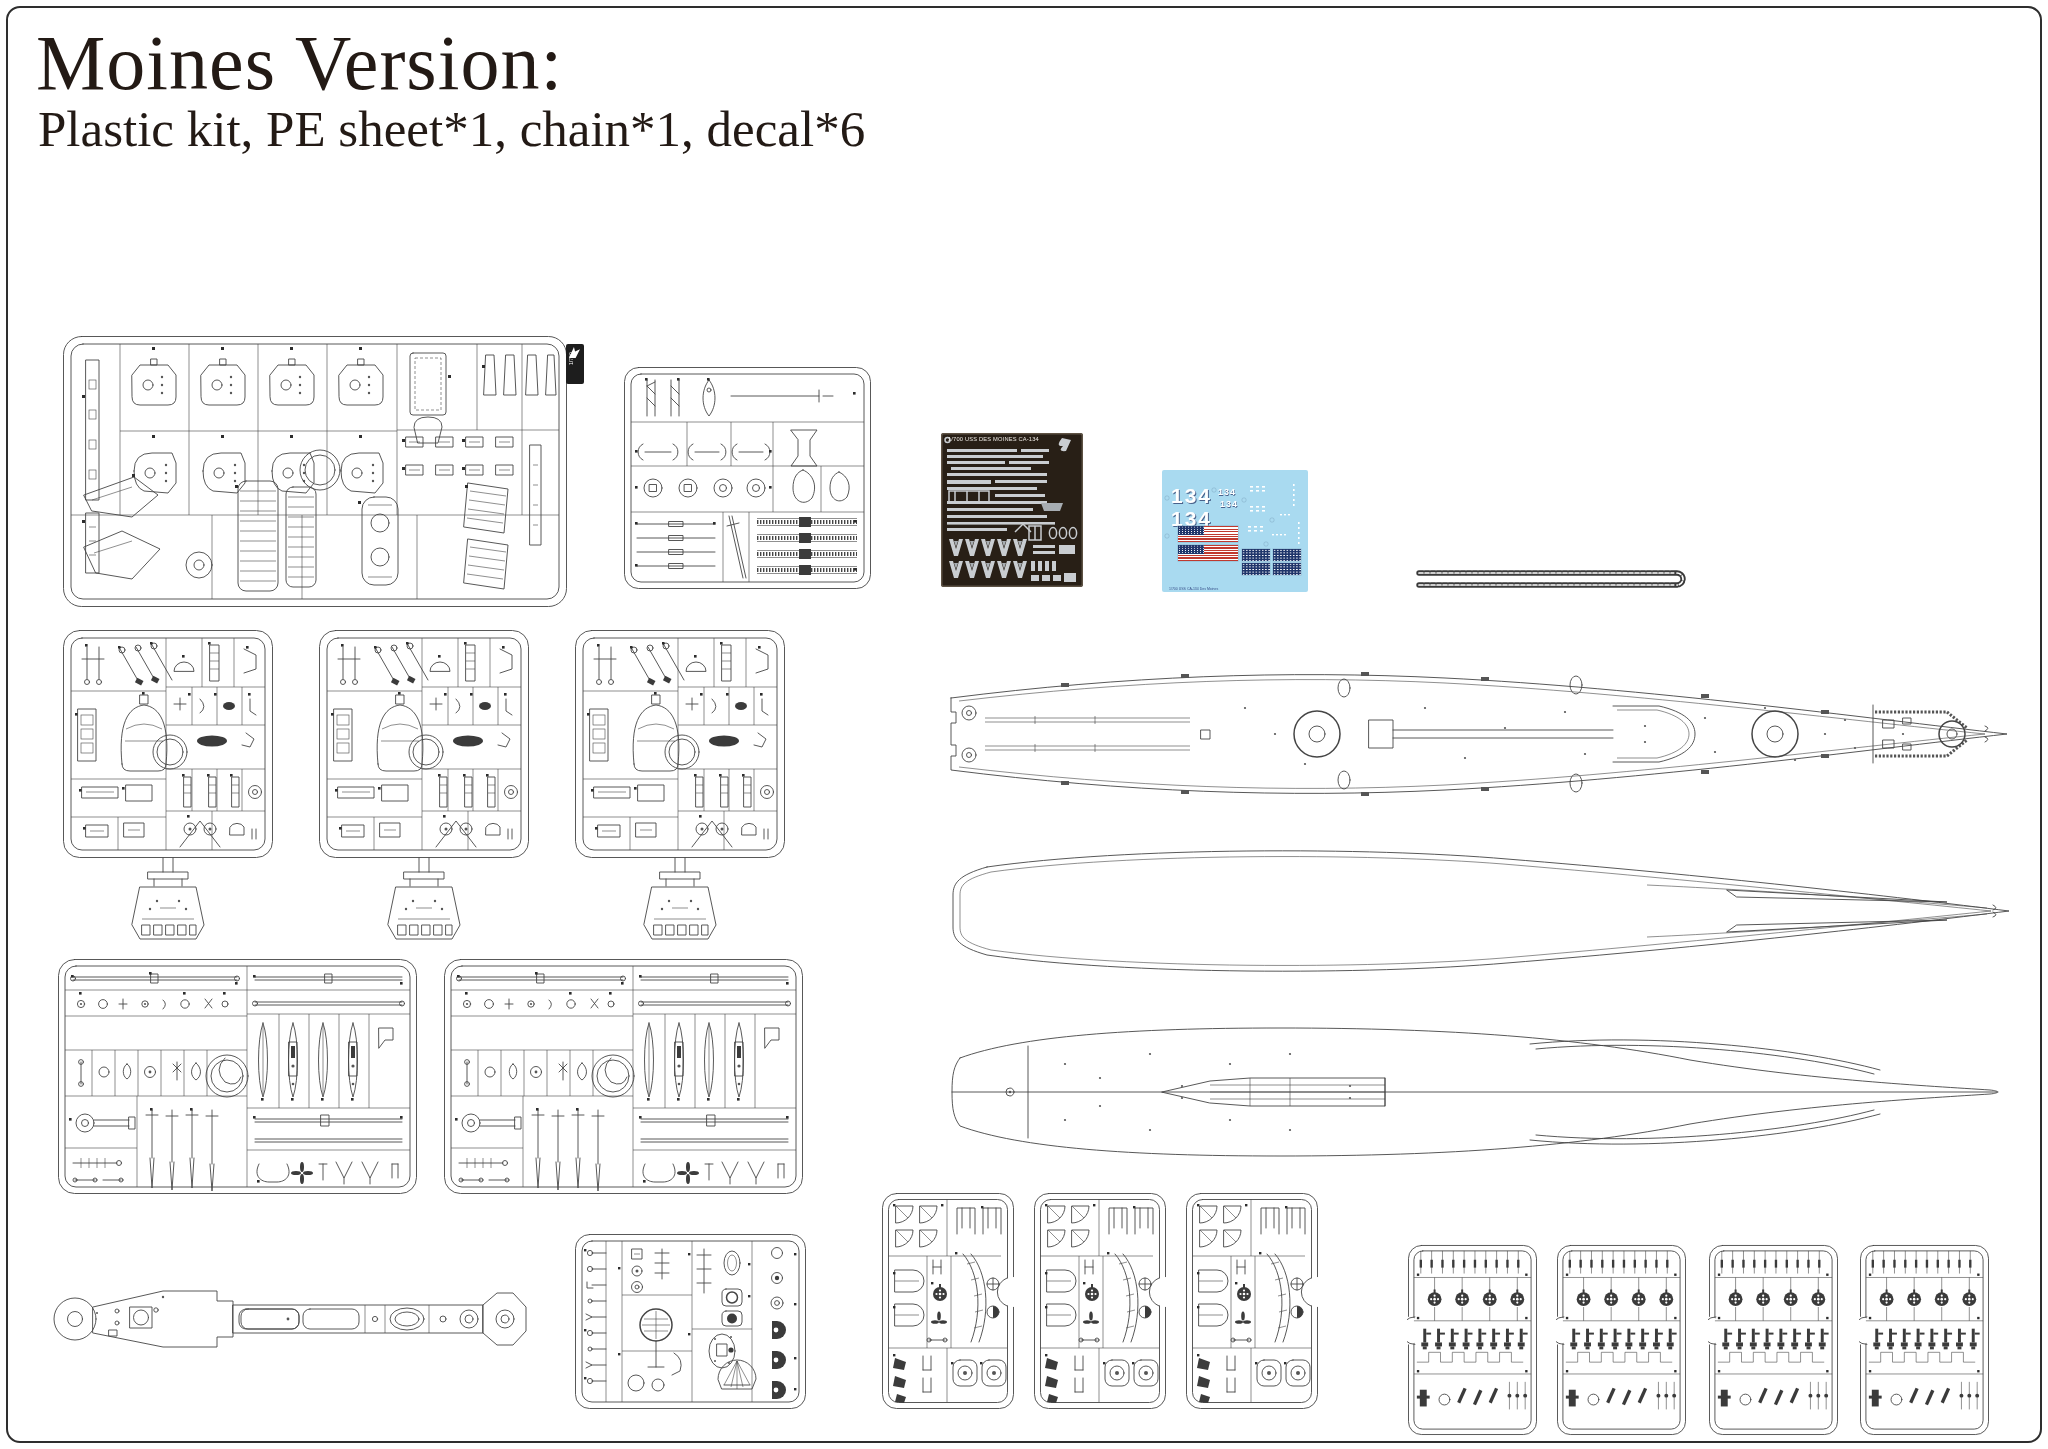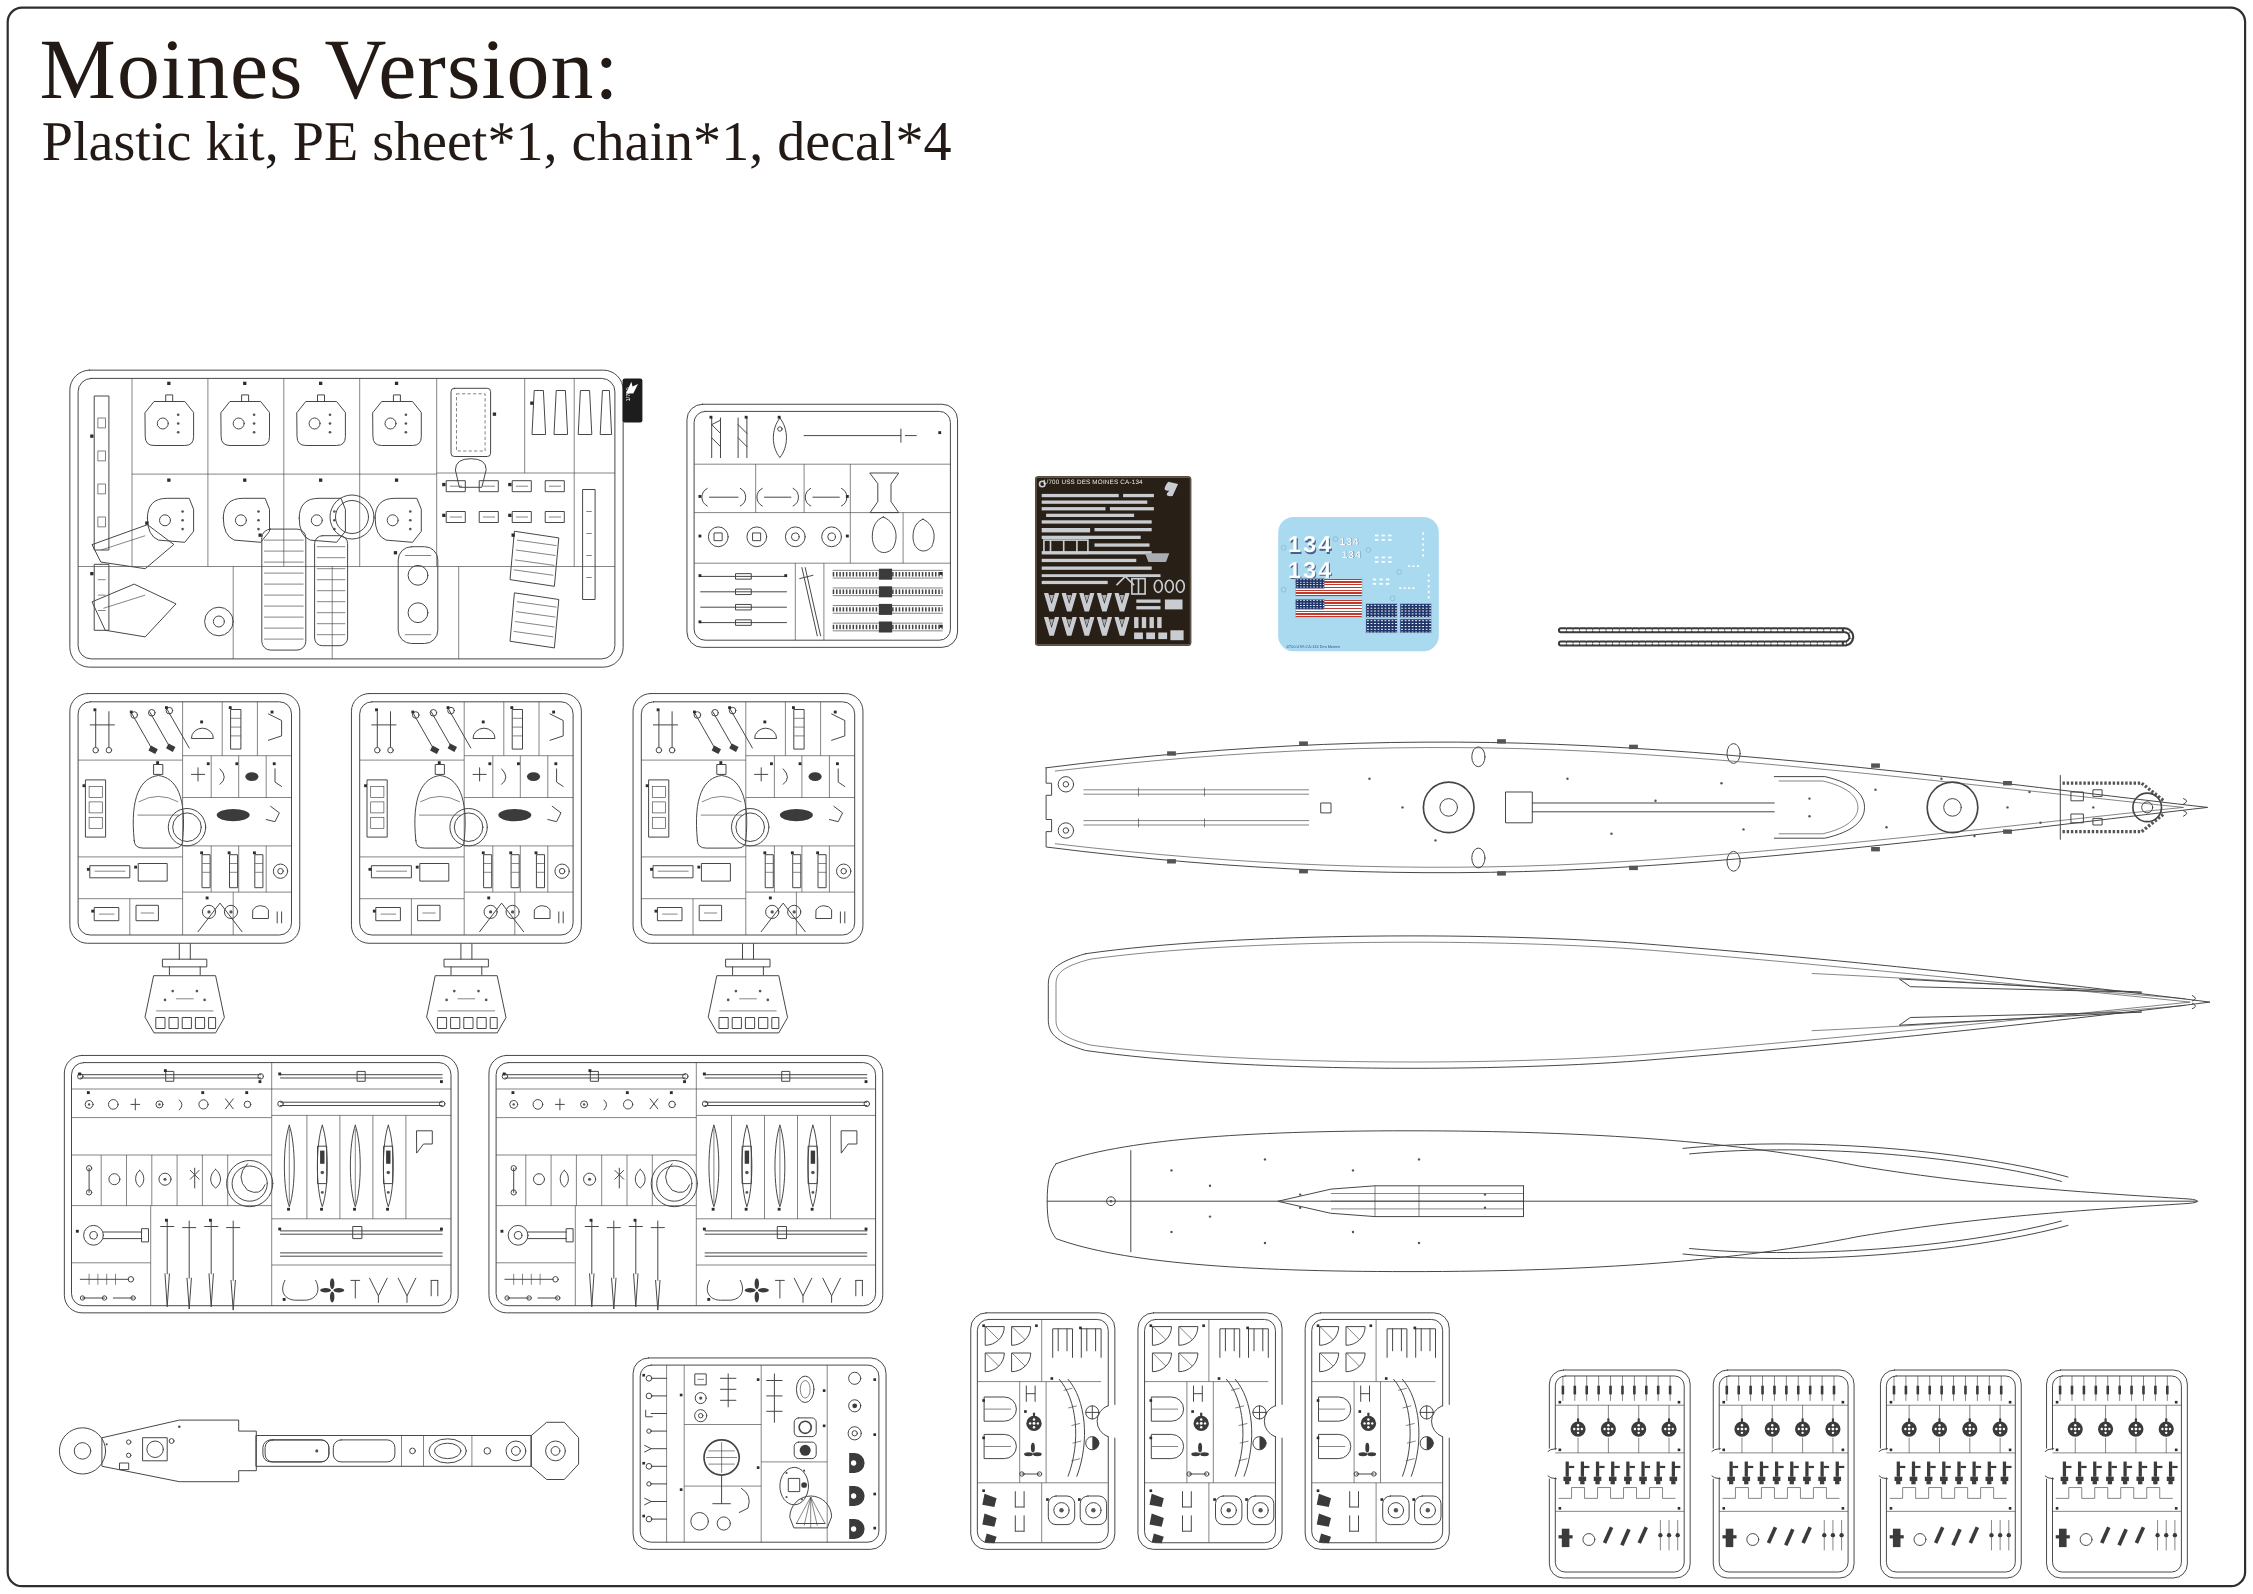--- a/index.html
+++ b/index.html
@@ -17,41 +17,41 @@
   .g{fill:#2c2c2c;stroke:none}
   .ht{fill:none;stroke:#454545;stroke-width:4;stroke-dasharray:1.4 1.6}
   .dot{fill:#555;stroke:none}
   
   .pe{background:#281f16;border-radius:3px;box-shadow:inset 0 0 0 1px #564a3c}
   .pe-label{position:absolute;left:7px;top:3px;color:#ece9e4;font-size:7px;letter-spacing:.2px;transform:scale(.82);transform-origin:0 0;white-space:nowrap}
   .mt{fill:#c9cdd1;stroke:none}
   .ml{fill:none;stroke:#c9cdd1;stroke-width:1.5}
   .md{fill:#a7adb2;stroke:none}
   
-  .decal{background:#a9daf0;border-radius:14px}
+  .decal{background:#a9daf0;border-radius:2px}
   .dnum-big{position:absolute;color:#fff;font-weight:bold;font-size:21px;letter-spacing:2px;line-height:1;text-shadow:1px 1.2px 0 #49628c;font-family:"Liberation Sans",sans-serif}
   .dnum-small{position:absolute;color:#fff;font-weight:bold;font-size:9px;letter-spacing:1px;line-height:1;text-shadow:.5px .6px 0 #49628c}
   .decal-footer{position:absolute;left:7px;bottom:2px;color:#39518a;font-size:7px;transform:scale(.5);transform-origin:0 100%;white-space:nowrap}
   .flag{position:absolute;width:60px;height:16px;background:repeating-linear-gradient(to bottom,#c0392f 0 1.25px,#ffffff 1.25px 2.5px);box-shadow:0 0 0 .5px #8fb6cd}
   .flag .canton{position:absolute;left:0;top:0;width:26px;height:8.6px;background-color:#20366b;background-image:radial-gradient(#fff .5px,rgba(0,0,0,0) .6px);background-size:3px 2.2px}
   .jack{position:absolute;width:28px;height:12px;background-color:#20366b;background-image:radial-gradient(#fff .5px,rgba(0,0,0,0) .6px);background-size:3.2px 2.6px;box-shadow:0 0 0 .5px #8fb6cd}
   
   .ch{fill:none;stroke:#3a3a3a;stroke-width:5.4;stroke-dasharray:4 2;stroke-linecap:round}
   .chi{fill:none;stroke:#ffffff;stroke-width:1.7;stroke-dasharray:4 2;stroke-linecap:round}
   
   .tag{background:#1d1d1d;border-radius:2px}
   .tag span{position:absolute;left:3px;top:21px;color:#fff;font-size:6px;transform:rotate(-90deg) scale(.85);transform-origin:0 0;white-space:nowrap}
   .tag i{position:absolute;left:3px;top:3px;width:11px;height:11px;background:#fff;clip-path:polygon(0 100%,45% 0,55% 40%,100% 20%,60% 100%)}
 </style>
 </head>
 <body>
 
 <div class="page-frame"></div>
 <div class="title">Moines Version:</div>
-<div class="subtitle">Plastic kit, PE sheet*1, chain*1, decal*4</div>
+<div class="subtitle">Plastic kit, PE sheet*1, chain*1, decal*6</div>
 
 <svg width="0" height="0" style="position:absolute" aria-hidden="true">
 <defs>
 
   <symbol id="turA" viewBox="0 0 60 60">
         <path class="ln" d="M8,18 L16,8 L44,8 L52,18 L52,40 Q52,48 44,48 L16,48 Q8,48 8,40 Z"></path>
         <circle class="ln" cx="24" cy="28" r="5"></circle>
         <circle class="dot" cx="38" cy="20" r="1.2"></circle>
         <circle class="dot" cx="38" cy="28" r="1.2"></circle>
         <circle class="dot" cx="38" cy="36" r="1.2"></circle>

